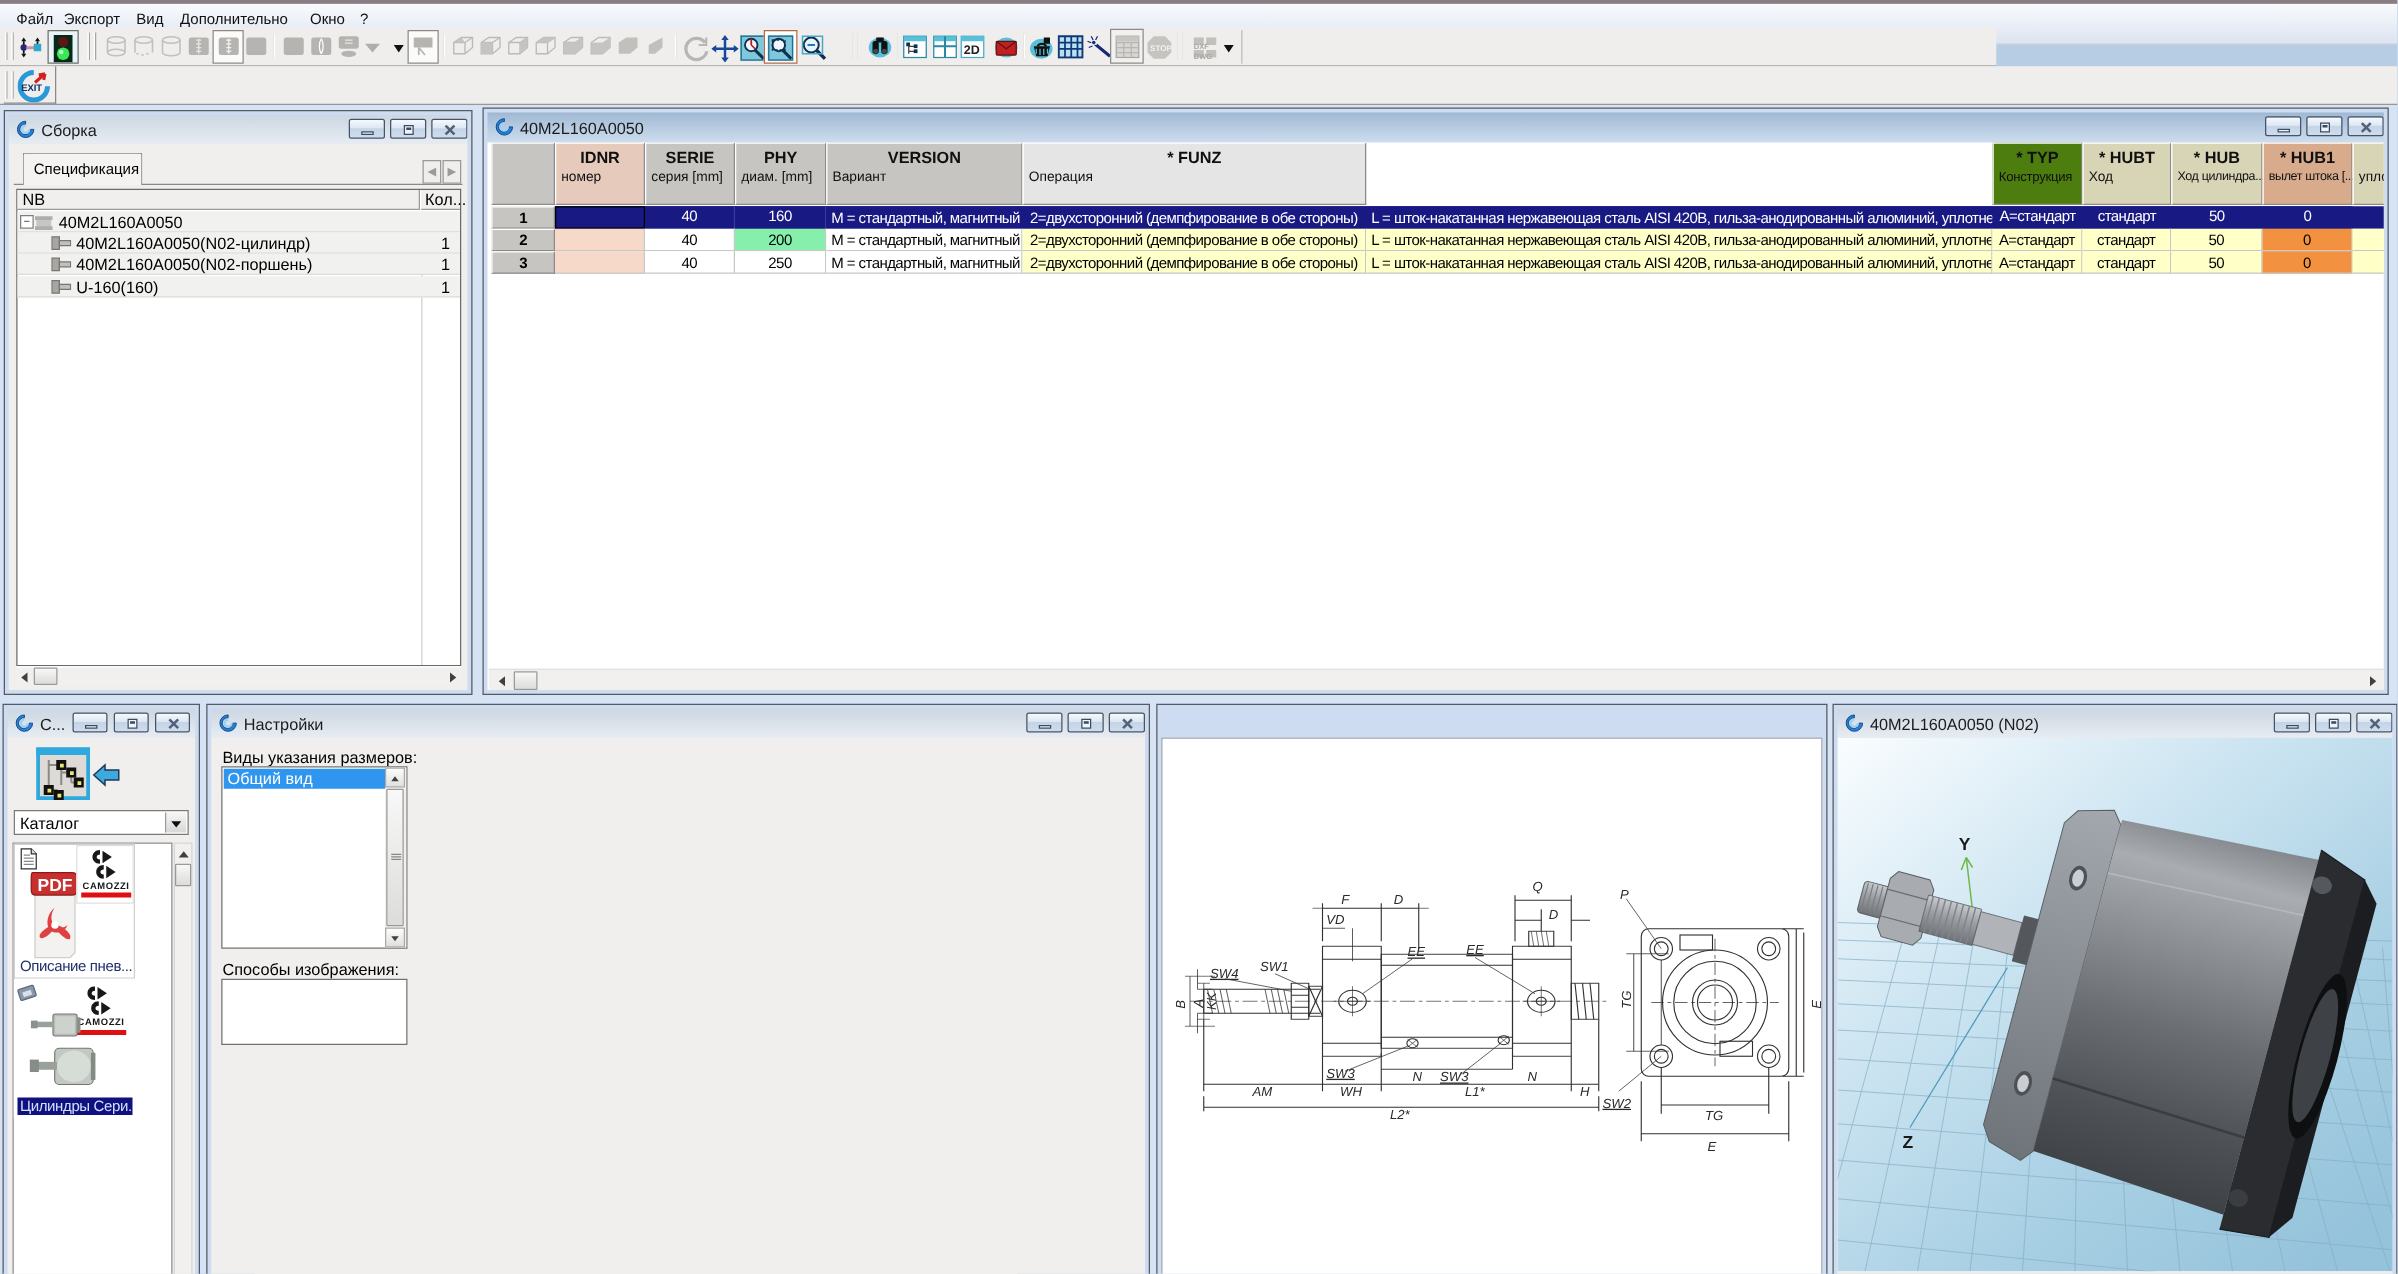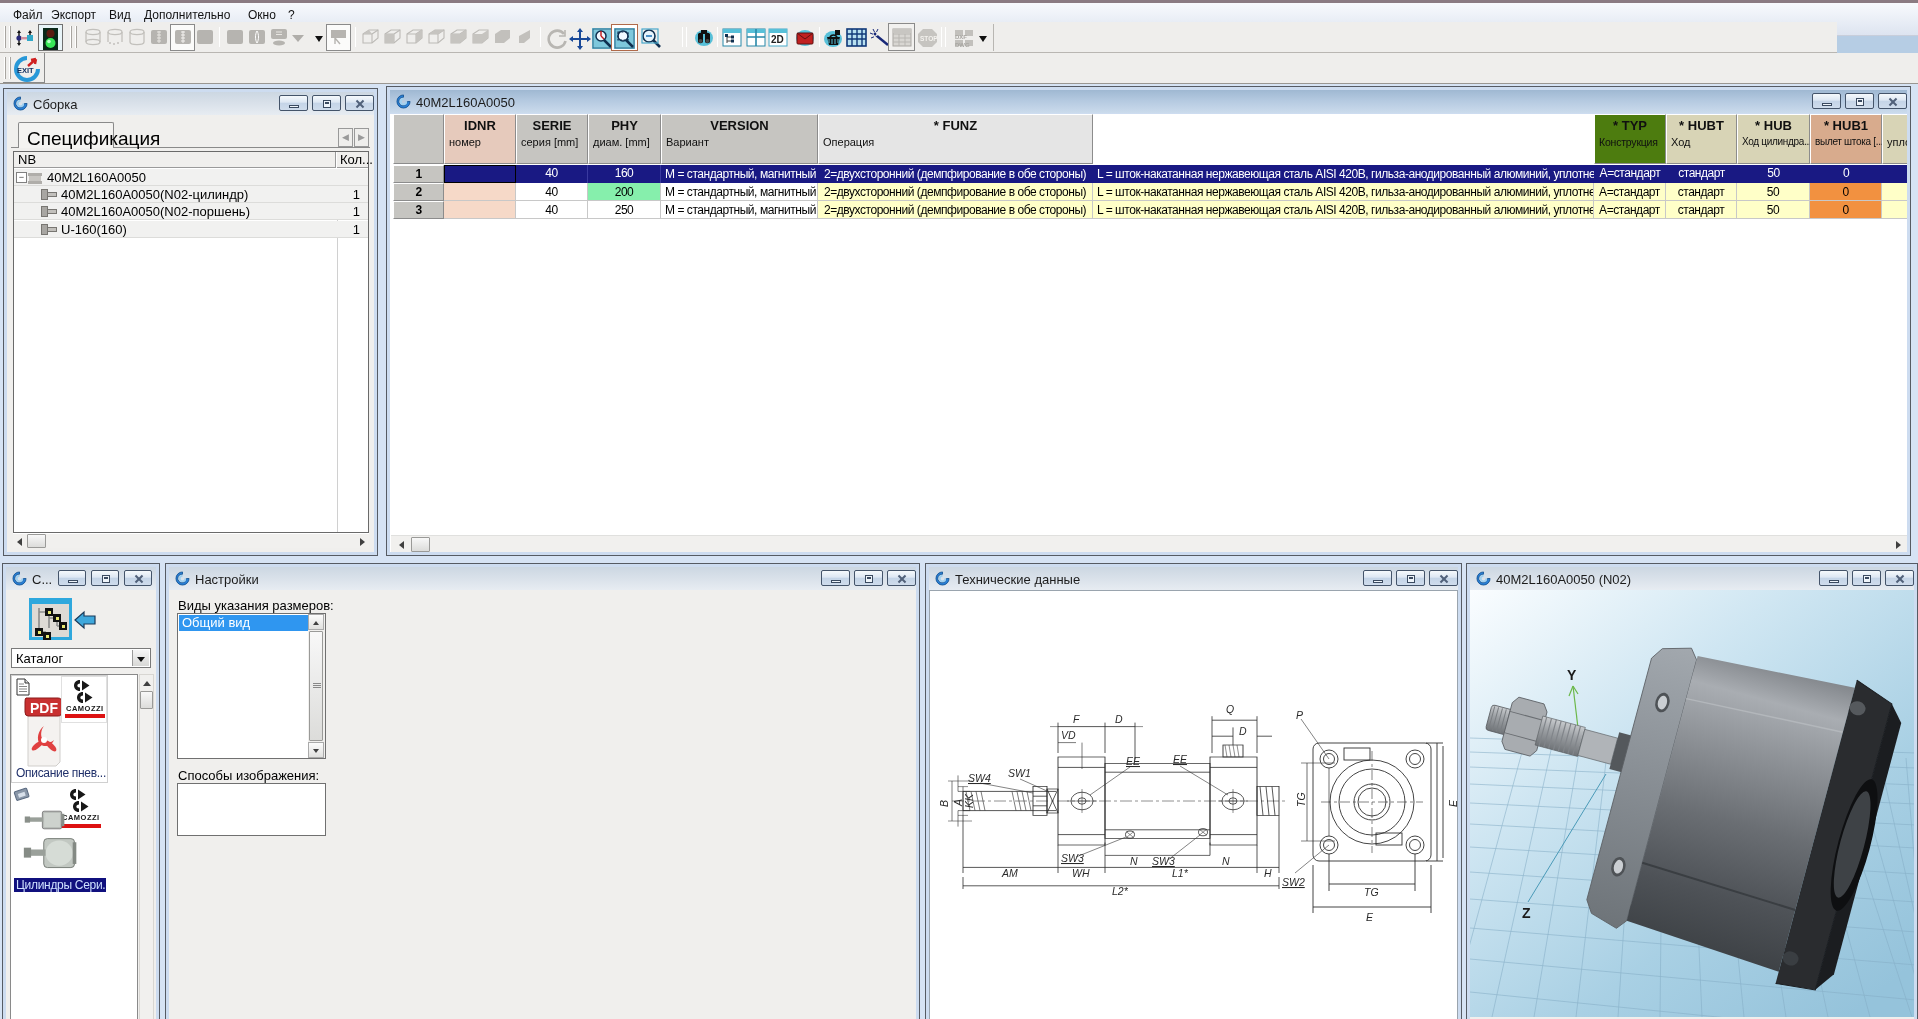--- a/index.html
+++ b/index.html
@@ -1,21 +1,21 @@
 <!DOCTYPE html>
 <html><head>
 <meta charset="utf-8">
 <style>
 *{margin:0;padding:0;box-sizing:border-box}
 html,body{width:1918px;height:1019px;overflow:hidden}
 body{font-family:"Liberation Sans",sans-serif;position:relative;background:#b6cde4;font-size:13px}
 
 #menubar{position:absolute;left:0;top:0;width:1918px;height:36px;background:linear-gradient(#f8fafd,#dde4f0);border-top:3px solid #8b7b82;border-bottom:1px solid #c8cedb}
 #menubar .mi{position:absolute;top:5px;color:#111;font-size:12px}
-#toolbar1{position:absolute;left:0;top:22px;width:1837px;height:31px;background:#efeeec;border-bottom:1px solid #b9b6b2}
+#toolbar1{position:absolute;left:0;top:22px;width:1597px;height:31px;background:#efeeec;border-bottom:1px solid #b9b6b2}
 #toolbar2{position:absolute;left:0;top:53px;width:1918px;height:31px;background:#efeeec;border-bottom:1px solid #9a9792}
 #mdi{position:absolute;left:0;top:84px;width:1918px;height:935px;background:#d6e3f4}
 .grip{position:absolute;top:4px;width:2px;height:22px;border-left:1px solid #fff;border-right:1px solid #a8a5a0}
 .tsep{position:absolute;top:5px;width:1px;height:20px;background:#aaa;border-right:1px solid #fff}
 .ticon{position:absolute;top:6px}
 
 .win{position:absolute;border:1px solid #565b63;background:#cddcf0}
 .tb{position:absolute;left:3px;top:3px;right:3px;height:23px;background:linear-gradient(#ccd7e2 0%,#d8e0e9 45%,#e7ecf2 100%);overflow:hidden}
 .tb.act{background:linear-gradient(#9fb8d2 0%,#b4c9e0 45%,#cbdbec 100%)}
 .tb .ti{position:absolute;left:6px;top:4px;width:15px;height:15px}
@@ -329,21 +329,21 @@
       <span class="wb" style="right:33px">
           <i class="rs"></i>
         </span>
       <span class="wb" style="right:0px">
           <i class="cl1"></i>
           <i class="cl2"></i>
         </span>
     </div>
     <div class="content" style="left:3px;top:26px;right:3px;bottom:3px">
 
-      <div style="position:absolute;left:11px;top:7px;width:96px;height:26px;background:#f4f3f1;border:1px solid #8a8a8a;border-bottom:none;border-radius:2px 2px 0 0;z-index:2;font-size:19px;padding:5px 0 0 8px">Спецификация</div>
+      <div style="position:absolute;left:11px;top:7px;width:96px;height:26px;background:#f4f3f1;border:1px solid #8a8a8a;border-bottom:none;border-radius:2px 2px 0 0;z-index:2;font-size:12px;padding:5px 0 0 8px">Спецификация</div>
       <div style="position:absolute;left:4px;top:32px;right:4px;height:1px;background:#8a8a8a"></div>
       <div style="position:absolute;right:4px;top:13px;width:32px;height:19px">
         <span style="position:absolute;left:0;top:0;width:15px;height:19px;border:1px solid #999;background:#efeeec;color:#9a9a9a;font-size:9px;text-align:center;line-height:17px">◀</span>
         <span style="position:absolute;left:16px;top:0;width:15px;height:19px;border:1px solid #999;background:#efeeec;color:#9a9a9a;font-size:9px;text-align:center;line-height:17px">▶</span>
       </div>
 
       <div style="position:absolute;left:6px;top:36px;right:5px;bottom:19px;background:#fff;border:1px solid #6a6a6a">
 
         <div style="position:absolute;left:0;top:0;width:322px;height:16px;background:#f0efed;border-right:1px solid #9a9a9a;border-bottom:1px solid #9a9a9a;padding:0 0 0 4px;font-size:13px">NB</div>
         <div style="position:absolute;left:323px;top:0;right:0;height:16px;background:#f0efed;border-bottom:1px solid #9a9a9a;padding:0 0 0 3px;font-size:13px">Кол...</div>
@@ -664,37 +664,20 @@
           <span style="position:absolute;left:0;bottom:0;width:16px;height:16px;background:linear-gradient(#fcfcfc,#e0e0de);border:1px solid #aaa">
               <span class="arr" style="left:4px;top:6px;border-left:3.5px solid transparent;border-right:3.5px solid transparent;border-top:4px solid #404040"></span>
             </span>
         </div>
       </div>
       <div style="position:absolute;left:9px;top:178px;font-size:13px">Способы изображения:</div>
       <div style="position:absolute;left:8px;top:193px;width:149px;height:53px;background:#fff;border:1px solid #707070"></div>
     </div>
   </div>
   <div class="win" id="w-tech" style="left:925px;top:479px;width:537px;height:475px">
-    <div class="tb">
-      <svg class="ti" viewBox="0 0 16 16">
-          <path d="M8 1 A7 7 0 1 0 15 8 L12 8 A4.5 4.5 0 1 1 8 3.5 Z" fill="#2a7fd4" stroke="#0a4a8a" stroke-width="0.8"></path>
-          <path d="M8 4 A4 4 0 1 0 12 8 L10 8 A2 2 0 1 1 8 6 Z" fill="#9fd0f0"></path>
-        </svg>
-      <span class="tt">Технические данные</span>
-      <span class="wb" style="right:66px">
-          <i class="mn"></i>
-        </span>
-      <span class="wb" style="right:33px">
-          <i class="rs"></i>
-        </span>
-      <span class="wb" style="right:0px">
-          <i class="cl1"></i>
-          <i class="cl2"></i>
-        </span>
-    </div>
     <div class="content" style="left:3px;top:26px;right:3px;bottom:3px;background:#fff;border:1px solid #9aa4ae">
       <svg width="529" height="424" viewBox="0 0 529 424" style="position:absolute;left:0;top:0" font-family="Liberation Sans" font-style="italic" font-size="10.5" fill="#2a2a2a">
         <g stroke="#303030" stroke-width="0.9" fill="none" transform="translate(0 210) scale(1 0.8) translate(0 -210)">
 
           <path d="M33 198 H126 M33 222 H126 M33 198 V222"></path>
           <g stroke-width="0.7">
               <path d="M36 198 l4 24 M41 198 l4 24 M46 198 l4 24 M51 198 l4 24"></path>
               <path d="M82 198 l4 24 M87 198 l4 24 M92 198 l4 24 M97 198 l4 24"></path>
             </g>
 

